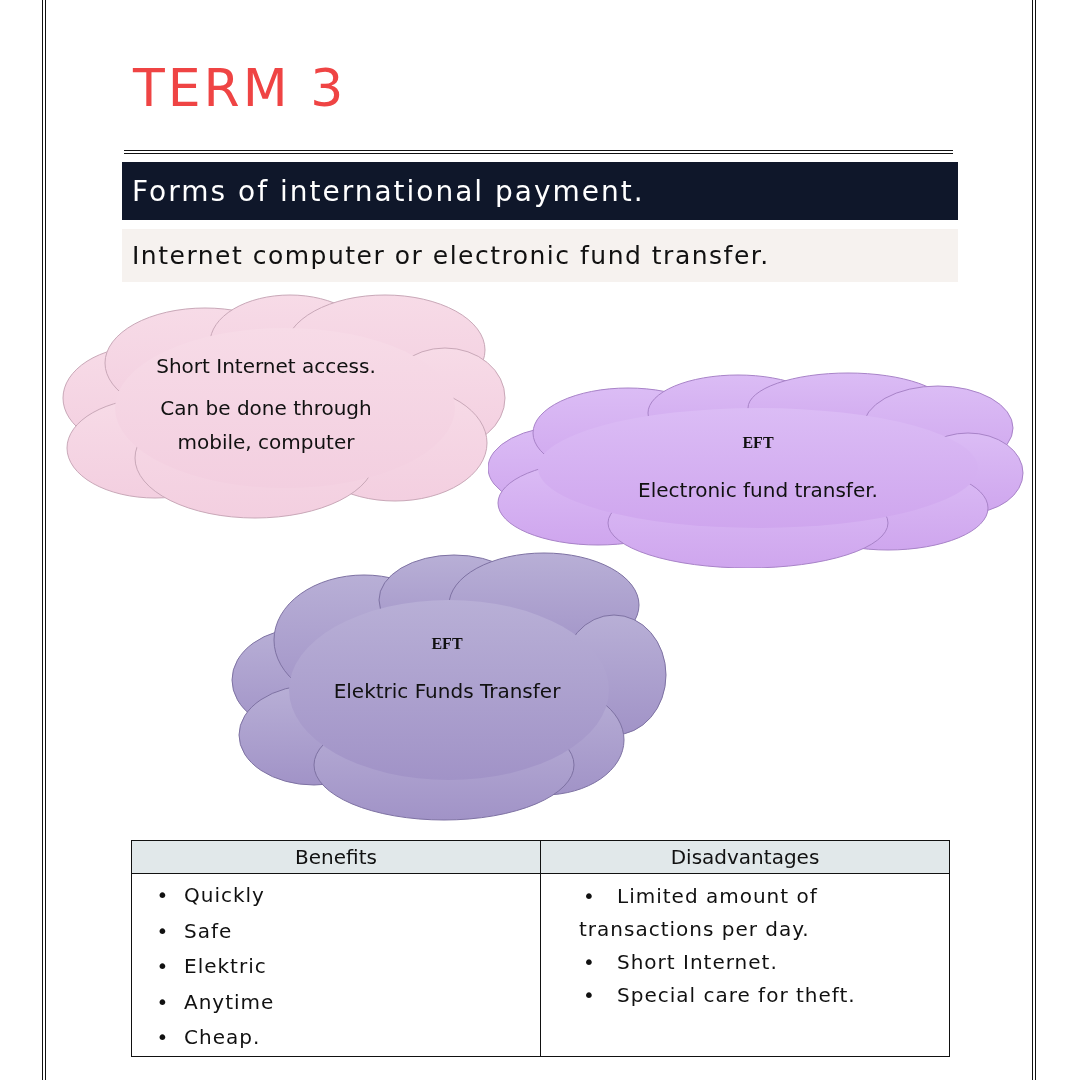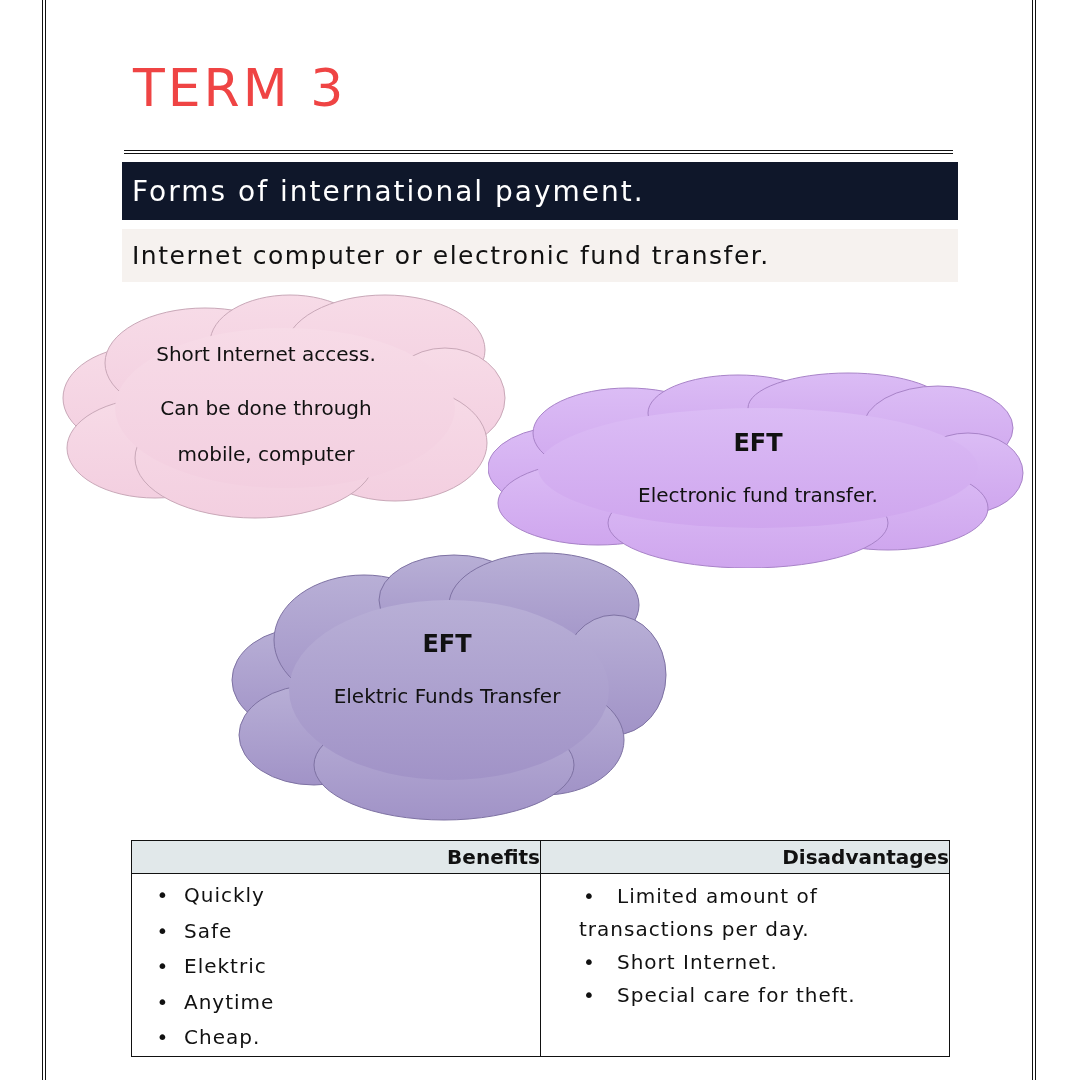--- a/index.html
+++ b/index.html
@@ -36,33 +36,33 @@
     }
 
     .cloud { position: absolute; }
     .cloud svg { position: absolute; left: 0; top: 0; }
     .cloud .content {
       position: absolute; left: 0; top: 0; width: 100%; height: 100%;
       display: flex; flex-direction: column; justify-content: center;
       text-align: center; font-size: 20px; color: #111;
     }
     .cloud .line { margin: 6px 0; }
-    .cloud .bold { font-weight: bold; font-size: 24px; }
+    .cloud .bold { font-weight: bold; font-size: 16px; font-family: Liberation Serif, serif; }
 
     .cloud-pink { left: 55px; top: 288px; width: 452px; height: 232px; }
     .cloud-pink .content { padding-right: 30px; box-sizing: border-box; padding-top: 0; }
     .cloud-violet { left: 488px; top: 368px; width: 540px; height: 200px; }
     .cloud-purple { left: 224px; top: 545px; width: 446px; height: 278px; }
 
     .table-wrap {
       position: absolute; left: 131px; top: 840px; width: 819px;
     }
     table { border-collapse: collapse; width: 100%; table-layout: fixed; }
     th, td { border: 1px solid #111; font-size: 20px; color: #111; }
-    th { background: #e1e8ea; height: 32px; font-weight: bold; text-align: right; padding: 0; }
+    th { background: #e1e8ea; height: 32px; font-weight: normal; text-align: center; padding: 0; }
     td { vertical-align: top; height: 175px; padding: 0; }
     ul { margin: 4px 0 0 0; padding: 0; list-style: none; }
     .benefits li { padding-left: 52px; line-height: 35.5px; position: relative; letter-spacing: 1px; }
     .benefits li::before { content: "•"; position: absolute; left: 50px; transform: translateX(-200%); }
     .disadv { padding-left: 40px; padding-top: 2px; }
     .disadv li { line-height: 33px; letter-spacing: 1px; }
     .disadv .bullet { display: inline-block; width: 34px; padding-left: 2px; }
   </style>
 </head>
 <body>
@@ -95,21 +95,21 @@
       <ellipse cx="235" cy="55" rx="80" ry="48"></ellipse>
       <ellipse cx="330" cy="62" rx="100" ry="55"></ellipse>
       <ellipse cx="390" cy="110" rx="60" ry="50"></ellipse>
       <ellipse cx="340" cy="155" rx="92" ry="58"></ellipse>
       <ellipse cx="200" cy="170" rx="120" ry="60"></ellipse>
       <ellipse cx="230" cy="120" rx="170" ry="80" stroke="none"></ellipse>
     </g>
   </svg>
   <div class="content">
     <div class="line" style="margin-bottom:18px;">Short Internet access.</div>
-    <div class="line" style="margin:12px;">Can be done through</div>
+    <div class="line" style="margin:0;">Can be done through</div>
     <div class="line" style="margin-top:10px;">mobile, computer</div>
   </div>
 </div>
 
 <div class="cloud cloud-violet">
   <svg width="540" height="200" viewBox="0 0 540 200">
     <defs>
       <linearGradient id="gViolet" x1="0" y1="0" x2="0" y2="1">
         <stop offset="0" stop-color="#dbbcf5"></stop>
         <stop offset="1" stop-color="#cfa6ee"></stop>

